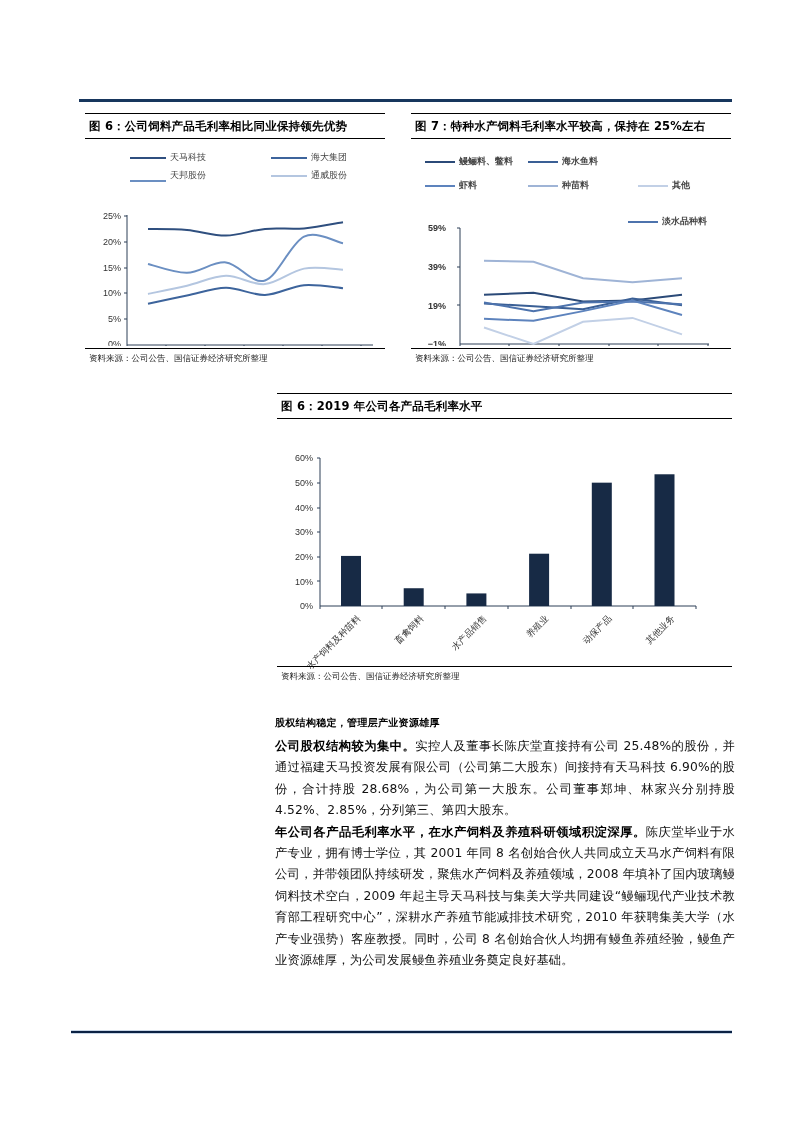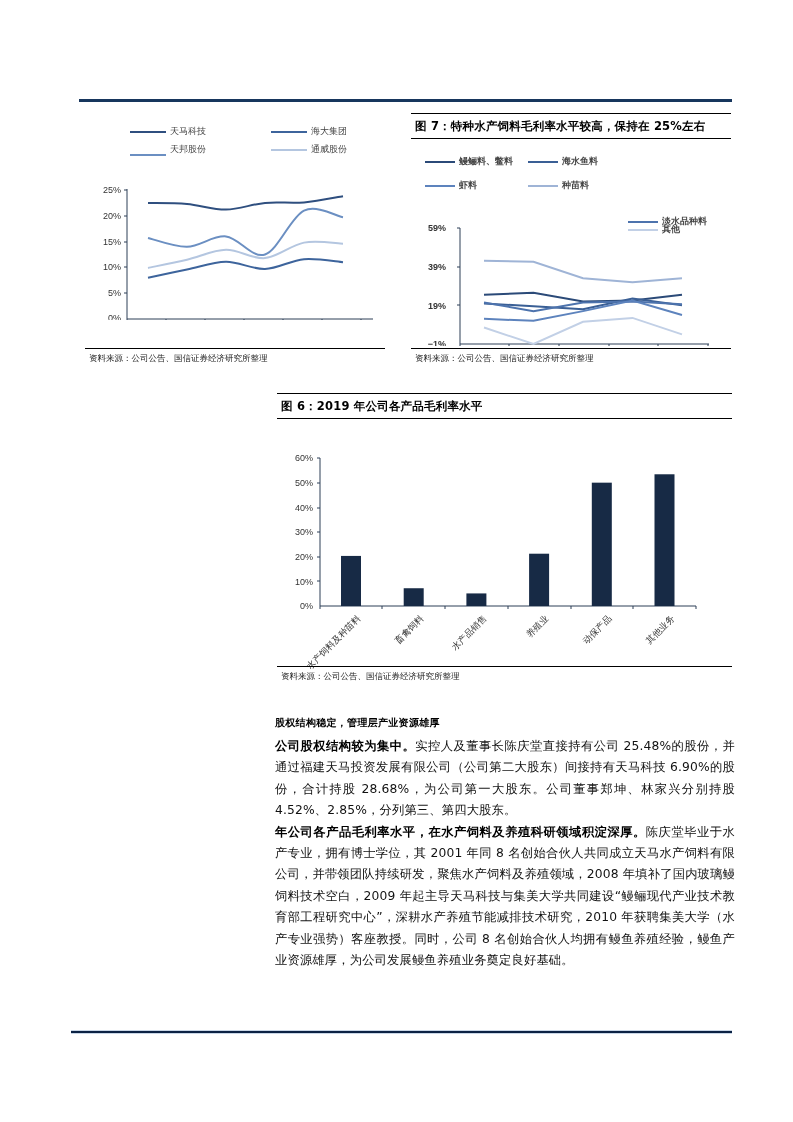--- a/index.html
+++ b/index.html
@@ -26,20 +26,23 @@
   .section-heading { font-size: 10px; font-weight: bold; margin: 0 0 6px 0; letter-spacing: 0.3px; }
   .para { font-size: 12.3px; line-height: 21.4px; margin: 0; text-align: justify; letter-spacing: 0.15px; color: #111; }
   .para .lead { font-weight: bold; color: #000; }
 </style>
 </head>
 <body>
 
 <div class="top-rule"></div>
 
 <div class="fig-block" style="left:85px; top:113px; width:300px;">
+  <div class="fig-title-bar">
+    <span class="fig-title">图 6：公司饲料产品毛利率相比同业保持领先优势</span>
+  </div>
   <div style="position:relative; height:207px;">
     <div class="legend">
       <div class="legend-item" style="left:45px; top:12px;">
         <span class="legend-swatch" style="background:#2f4f7f"></span>
         <span>天马科技</span>
       </div>
       <div class="legend-item" style="left:186px; top:12px;">
         <span class="legend-swatch" style="background:#3d649c"></span>
         <span>海大集团</span>
       </div>
@@ -119,21 +122,21 @@
         <span>淡水品种料</span>
       </div>
       <div class="legend-item" style="left:14px; top:40px;">
         <span class="legend-swatch" style="background:#5d83bd; width:30px;"></span>
         <span>虾料</span>
       </div>
       <div class="legend-item" style="left:117px; top:40px;">
         <span class="legend-swatch" style="background:#9fb4d6; width:30px;"></span>
         <span>种苗料</span>
       </div>
-      <div class="legend-item" style="left:217px; top:40px;margin-top:44px;">
+      <div class="legend-item" style="left:227px; top:40px;">
         <span class="legend-swatch" style="background:#c2d0e6; width:30px;"></span>
         <span>其他</span>
       </div>
     </div>
     <svg width="320" height="207" style="position:absolute; left:0; top:0;">
       <g font-size="9" fill="#333" text-anchor="end">
         <text x="35" y="92">59%</text>
         <text x="35" y="131">39%</text>
         <text x="35" y="170">19%</text>
         <text x="35" y="208">−1%</text>

